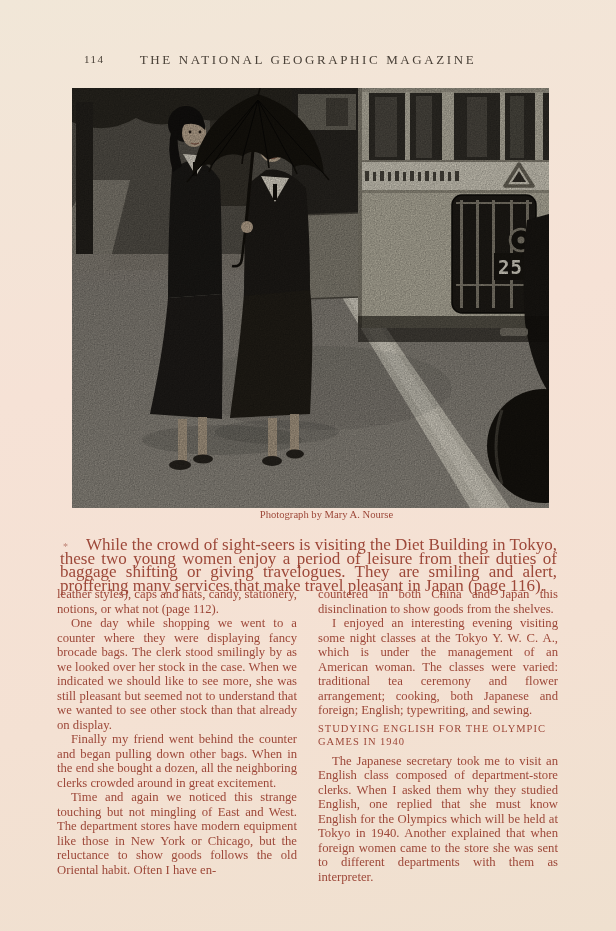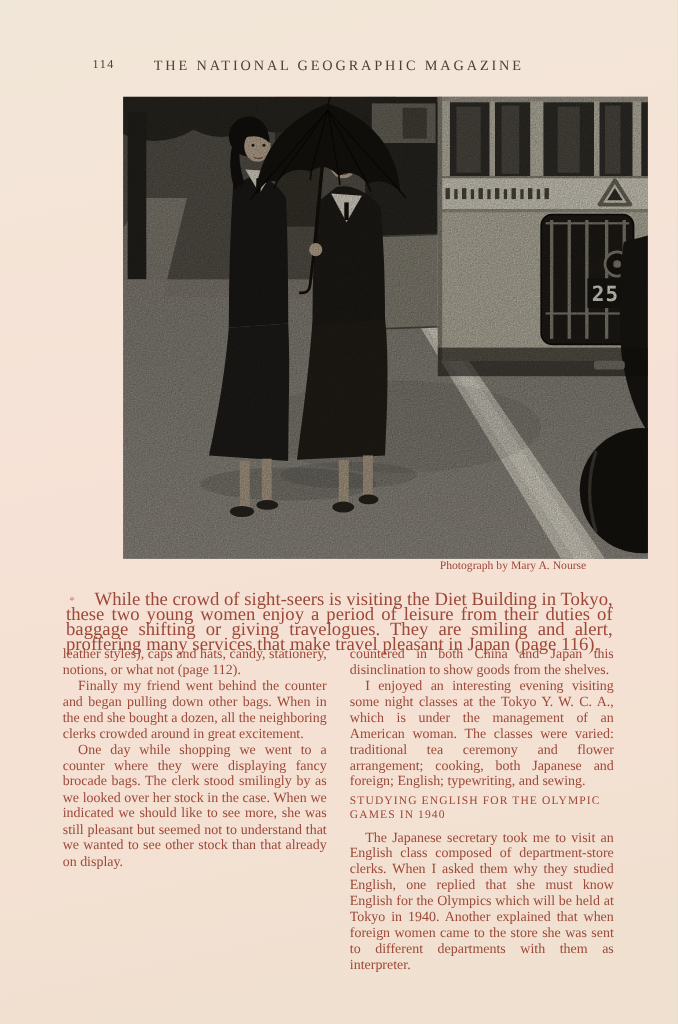--- a/index.html
+++ b/index.html
@@ -6,23 +6,23 @@
   body { background:#e9dccb; }
   .page {
     position:relative; width:616px; height:931px; overflow:hidden;
     background:linear-gradient(168deg,#f1e7d8 0%,#f6e2d6 38%,#f4e1d3 70%,#efe0cf 100%);
     font-family:"Liberation Serif", serif;
     color:#9d4839;
   }
   .header-row { position:absolute; top:52px; left:57px; width:502px; height:18px; color:#4a4138; }
   .page-num { position:absolute; left:27px; top:1px; font-size:11px; letter-spacing:1.5px; }
   .header-title { text-align:center; font-size:13px; letter-spacing:2.6px; }
-  .photo-frame { position:absolute; left:72px; top:88px; width:477px; height:420px; background:#8e897f;margin-left:40px; }
+  .photo-frame { position:absolute; left:72px; top:88px; width:477px; height:420px; background:#8e897f; }
   .photo-frame svg { display:block; }
-  .credit { position:absolute; top:509px; left:56px; width:477px; text-align:right; font-size:10.6px; }
+  .credit { position:absolute; top:509px; left:88px; width:477px; text-align:center; font-size:10.6px; }
   .cap-title { position:absolute; top:523px; left:60px; width:497px; text-align:center;
                font-size:11.3px; font-weight:bold; letter-spacing:0.9px; }
   .cap-star { position:absolute; top:541px; left:63px; font-size:10px; opacity:0.65; }
   .cap-text { position:absolute; top:538px; left:60px; width:497px; font-size:17px;
               line-height:13.6px; text-align:justify; text-indent:26px; }
   .col { position:absolute; top:587px; width:240px; font-size:12.7px; line-height:14.5px; text-align:justify; }
   .col-left { left:57px; }
   .col-right { left:318px; }
   .col p { margin:0; }
   .col p.indent { text-indent:14px; }
@@ -220,22 +220,23 @@
       <rect width="477" height="420" filter="url(#grain)" opacity="0.55"></rect>
     </svg>
   </div>
 
   <div class="credit">Photograph by Mary A. Nourse</div>
   <span class="cap-star">*</span>
   <div class="cap-text">While the crowd of sight-seers is visiting the Diet Building in Tokyo, these two young women enjoy a period of leisure from their duties of baggage shifting or giving travelogues. They are smiling and alert, proffering many services that make travel pleasant in Japan (page 116).</div>
 
   <div class="col col-left">
     <p>leather styles), caps and hats, candy, stationery, notions, or what not (page 112).</p>
+    <p class="indent">One day while shopping we went to a counter where they were displaying fancy brocade bags. The clerk stood smilingly by as we looked over her stock in the case. When we indicated we should like to see more, she was still pleasant but seemed not to understand that we wanted to see other stock than that already on display.</p>
     <p class="indent">Finally my friend went behind the counter and began pulling down other bags. When in the end she bought a dozen, all the neighboring clerks crowded around in great excitement.</p>
-    <p class="indent">One day while shopping we went to a counter where they were displaying fancy brocade bags. The clerk stood smilingly by as we looked over her stock in the case. When we indicated we should like to see more, she was still pleasant but seemed not to understand that we wanted to see other stock than that already on display.</p>
+    <p class="indent">Time and again we noticed this strange touching but not mingling of East and West. The department stores have modern equipment like those in New York or Chicago, but the reluctance to show goods follows the old Oriental habit. Often I have en-</p>
   </div>
 
   <div class="col col-right">
     <p>countered in both China and Japan this disinclination to show goods from the shelves.</p>
     <p class="indent">I enjoyed an interesting evening visiting some night classes at the Tokyo Y. W. C. A., which is under the management of an American woman. The classes were varied: traditional tea ceremony and flower arrangement; cooking, both Japanese and foreign; English; typewriting, and sewing.</p>
     <div class="subhead">
       <div>STUDYING ENGLISH FOR THE OLYMPIC</div>
       <div>GAMES IN 1940</div>
     </div>
     <p class="indent">The Japanese secretary took me to visit an English class composed of department-store clerks. When I asked them why they studied English, one replied that she must know English for the Olympics which will be held at Tokyo in 1940. Another explained that when foreign women came to the store she was sent to different departments with them as interpreter.</p>

